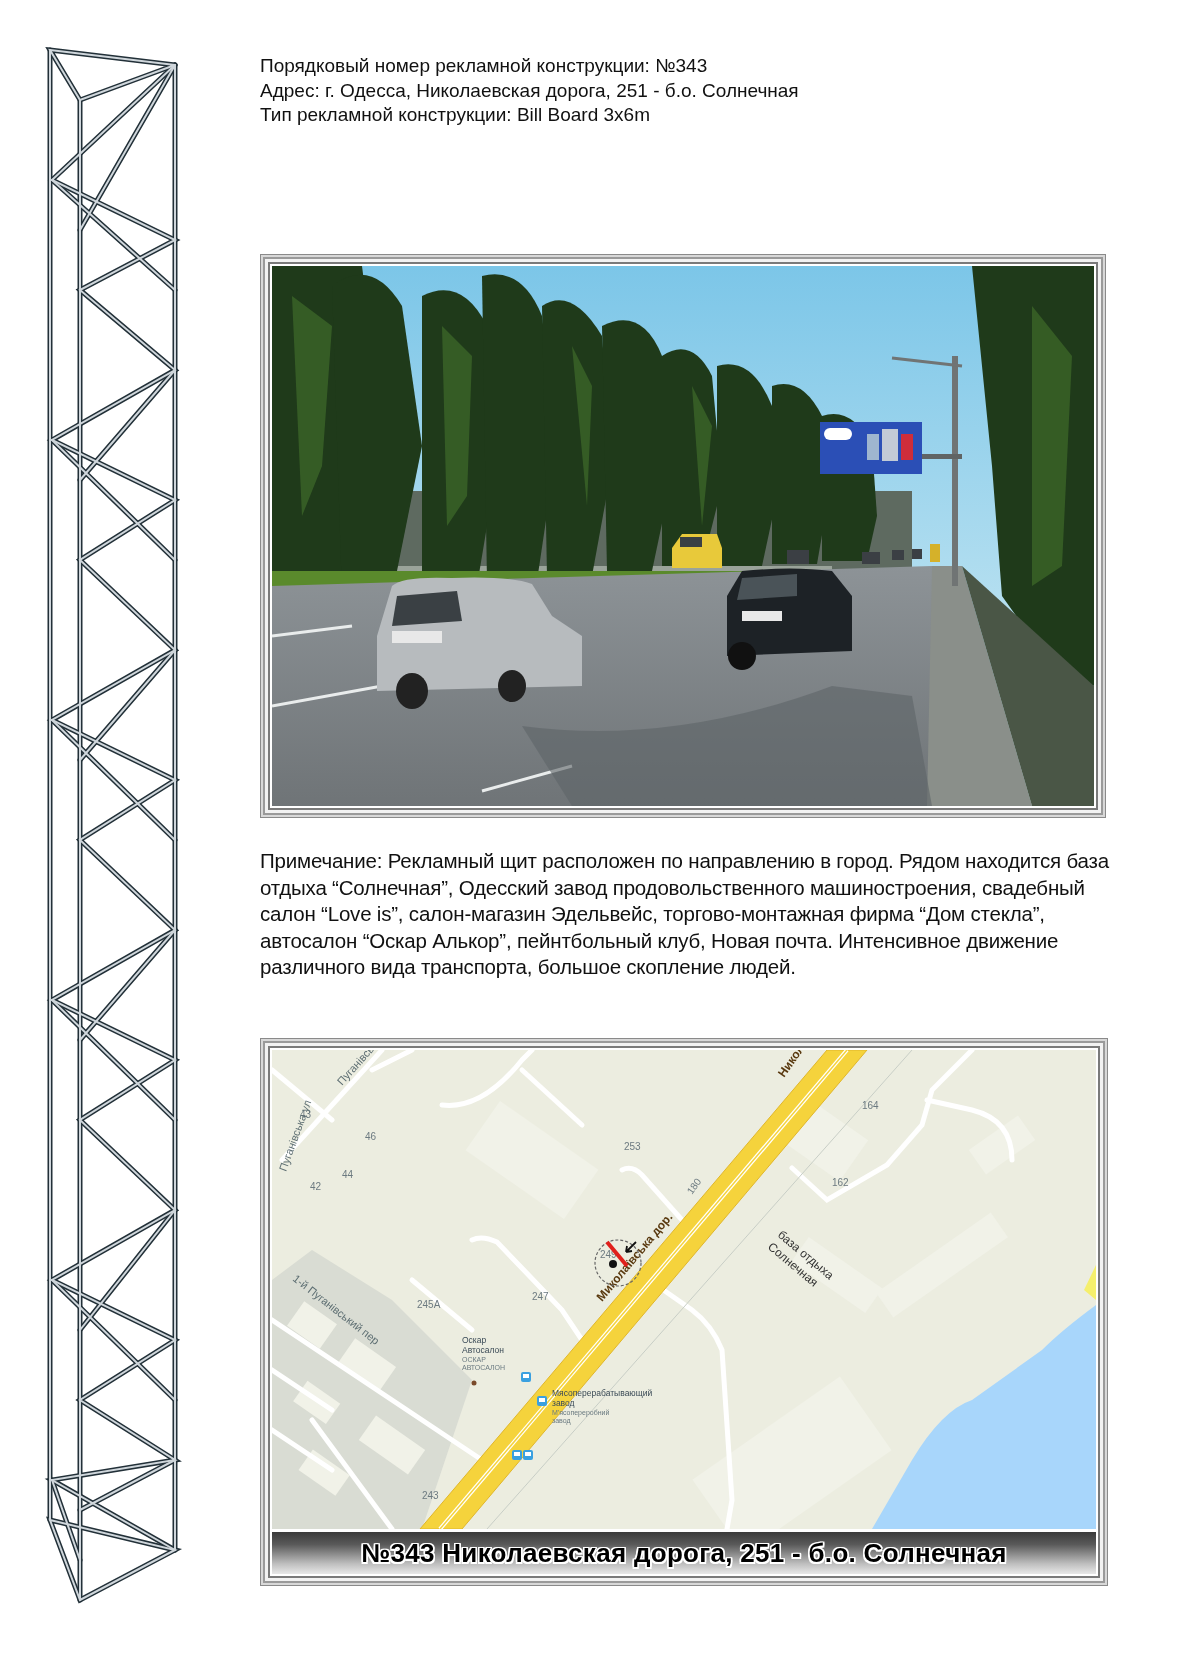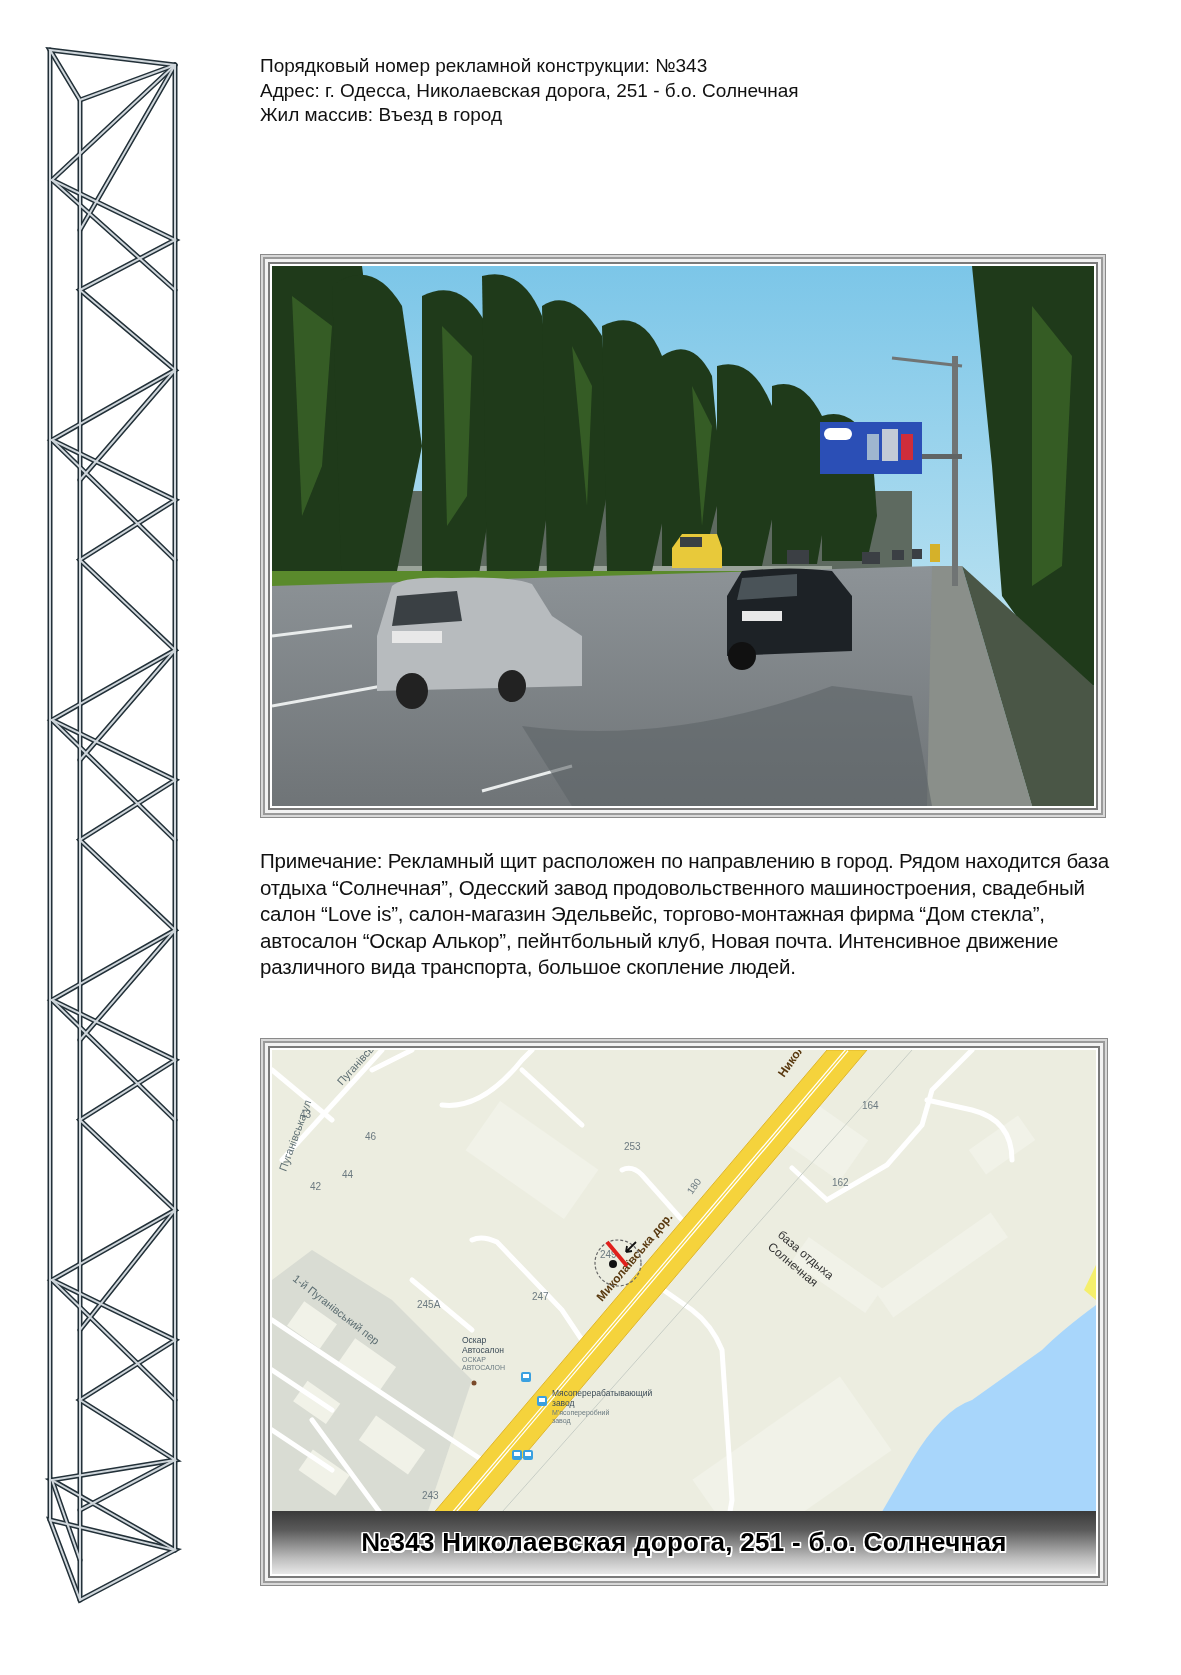--- a/index.html
+++ b/index.html
@@ -8,21 +8,21 @@
   .info { position:absolute; left:260px; top:54px; font-size:19px; line-height:24.5px; }
   .info .row { white-space:nowrap; }
   .info b { font-weight:normal; }
   .frame { position:absolute; background:#fff; border:1px solid #8a8a8a; box-shadow: inset 0 0 0 2px #d8d8d8, inset 0 0 0 4px #9a9a9a, inset 0 0 0 7px #f2f2f2, inset 0 0 0 9px #7a7a7a; }
   .photo-frame { left:260px; top:254px; width:844px; height:562px; }
   .photo { position:absolute; left:11px; top:11px; right:11px; bottom:11px; overflow:hidden; }
   .note { position:absolute; left:260px; top:848px; width:850px; font-size:20.5px; line-height:26.5px; letter-spacing:-0.2px; }
   .note b { font-weight:normal; }
   .map-frame { left:260px; top:1038px; width:846px; height:546px; }
   .map { position:absolute; left:11px; top:11px; right:11px; bottom:56px; overflow:hidden; background:#ecece0; }
-  .caption { position:absolute; left:11px; right:11px; bottom:11px; height:63px; background:linear-gradient(#3a3a3a 0%, #5a5a5a 30%, #bdbdbd 75%, #e8e8e8 100%); display:flex; align-items:center; justify-content:center; }
+  .caption { position:absolute; left:11px; right:11px; bottom:11px; height:42px; background:linear-gradient(#3a3a3a 0%, #5a5a5a 30%, #bdbdbd 75%, #e8e8e8 100%); display:flex; align-items:center; justify-content:center; }
   .caption span { font-weight:bold; font-size:26px; color:#000; letter-spacing:0.3px; text-shadow: -1.5px -1.5px 0 #fff, 1.5px -1.5px 0 #fff, -1.5px 1.5px 0 #fff, 1.5px 1.5px 0 #fff, 0 1.5px 0 #fff, 0 -1.5px 0 #fff, 1.5px 0 0 #fff, -1.5px 0 0 #fff; }
   svg text { font-family:"Liberation Sans", sans-serif; }
 </style>
 </head>
 <body>
 
 <svg class="truss" viewBox="0 0 160 1600" preserveAspectRatio="none">
   <defs>
     <g id="tube">
     </g>
@@ -39,21 +39,21 @@
       <path d="M10 10 L135 25 L40 60 Z M10 1480 L135 1510 L40 1560 Z"></path>
       <path d="M135 25 L12 140 L135 200 L40 250 L135 330 L12 400 L135 460 L40 520 L135 610 L12 680 L135 740 L40 800 L135 890 L12 960 L135 1020 L40 1080 L135 1170 L12 1240 L135 1300 L40 1360 L135 1420 L12 1440 L135 1510"></path>
       <path d="M135 25 L40 190 M12 140 L135 250 M135 330 L40 440 M12 400 L135 520 M135 610 L40 720 M12 680 L135 800 M135 890 L40 1000 M12 960 L135 1080 M135 1170 L40 1290 M12 1240 L135 1360 M135 1420 L40 1470 M12 1440 L40 1520"></path>
     </g>
   </g>
 </svg>
 
 <div class="info">
   <div class="row"><b>Порядковый номер рекламной конструкции:</b><span> №343</span></div>
   <div class="row"><b>Адрес:</b><span> г. Одесса, Николаевская дорога, 251 - б.о. Солнечная</span></div>
-  <div class="row"><b>Жил массив:</b><span> Въезд в город</span></div>
+  <div class="row"><b>Тип рекламной конструкции:</b><span> Bill Board 3x6m</span></div>
 </div>
 
 <div class="frame photo-frame">
   <div class="photo">
     <svg width="822" height="540" viewBox="0 0 822 540" preserveAspectRatio="none">
       <defs>
         <linearGradient id="sky" x1="0" y1="0" x2="0" y2="1">
           <stop offset="0" stop-color="#7cc6e8"></stop>
             <stop offset="1" stop-color="#d6eef5"></stop>
         </linearGradient>

